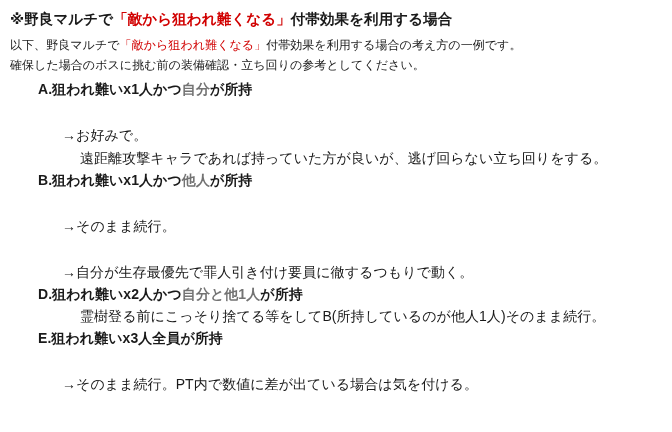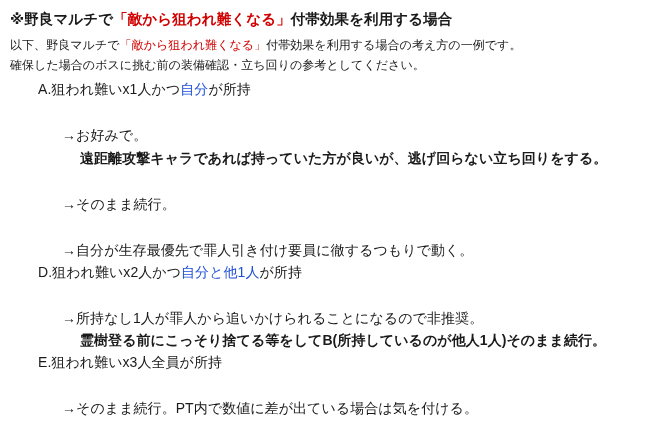--- a/index.html
+++ b/index.html
@@ -50,27 +50,26 @@
   }
   .lvl1 {
     padding-left: 28px;
   }
   .lvl2 {
     padding-left: 52px;
     margin-top: 24px;
   }
   .lvl3 {
     padding-left: 70px;
+  }
+  .item b {
     font-weight: bold;
   }
-  .item b {
-    font-weight: normal;
-  }
   .accent {
-    color: #1d4ed8;
+    color: #737373;
   }
   .nowrap {
     white-space: nowrap;
   }
 </style>
 </head>
 <body>
 
 <div class="page">
 
@@ -86,28 +85,30 @@
   </div>
 
   <div class="list">
 
     <div class="item lvl1">
       <b>A.狙われ難いx1人かつ</b><b class="accent">自分</b><b>が所持</b>
     </div>
     <div class="item lvl2">→お好みで。</div>
     <div class="item lvl3 nowrap">遠距離攻撃キャラであれば持っていた方が良いが、逃げ回らない立ち回りをする。</div>
 
+    <div class="item lvl1">
+      <b>B.狙われ難いx1人かつ</b><b class="accent">他人</b><b>が所持</b>
+    </div>
     <div class="item lvl2">→そのまま続行。</div>
 
     <div class="item lvl2">→自分が生存最優先で罪人引き付け要員に徹するつもりで動く。</div>
 
     <div class="item lvl1">
       <b>D.狙われ難いx2人かつ</b><b class="accent">自分と他1人</b><b>が所持</b>
     </div>
-    <div class="item lvl2">→所持なし1人が罪人から追いかけられることになるので非推奨。</div>
     <div class="item lvl3 nowrap">霊樹登る前にこっそり捨てる等をしてB(所持しているのが他人1人)そのまま続行。</div>
 
     <div class="item lvl1">
       <b>E.狙われ難いx3人全員</b><b class="accent"></b><b>が所持</b>
     </div>
     <div class="item lvl2">→そのまま続行。PT内で数値に差が出ている場合は気を付ける。</div>
 
   </div>
 </div>
 

